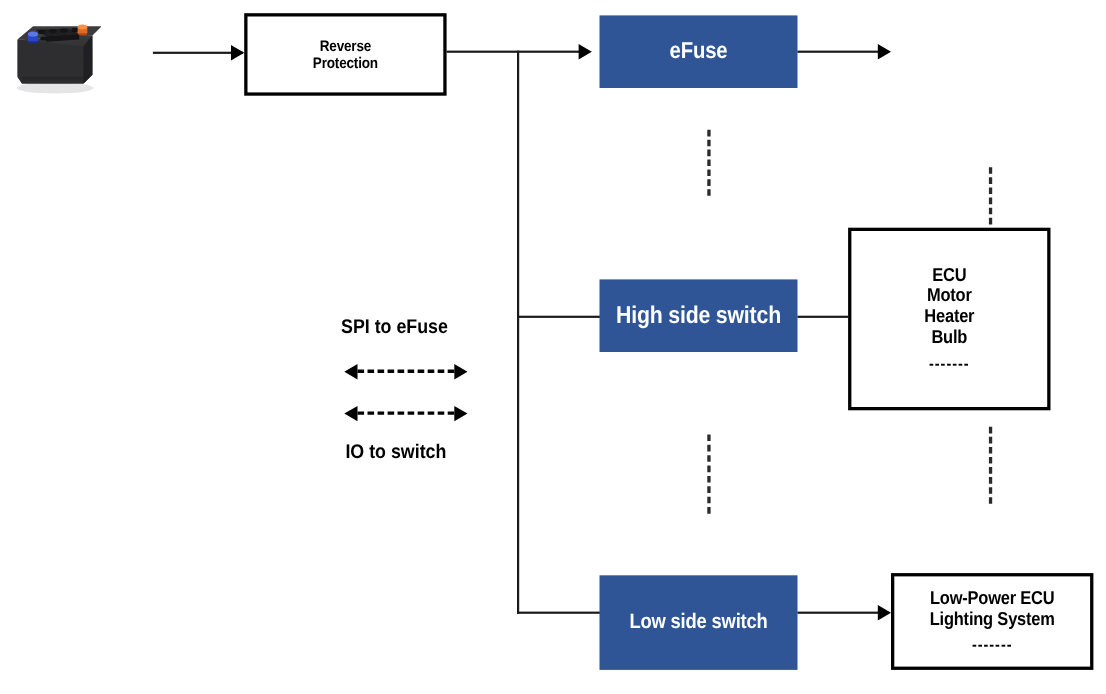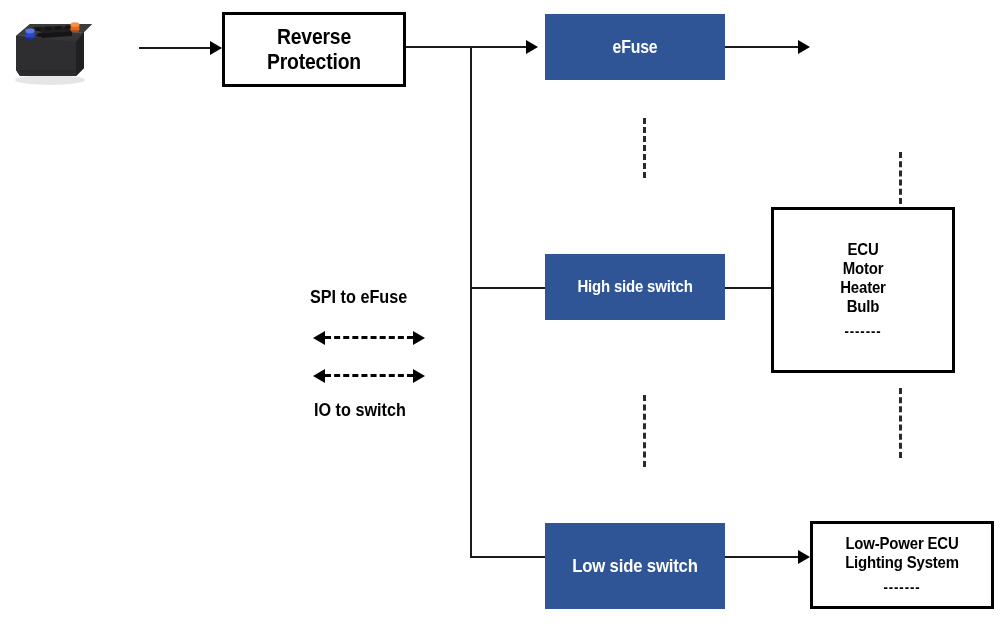--- a/index.html
+++ b/index.html
@@ -161,50 +161,50 @@
         <ellipse cx="69" cy="14.6" rx="4.4" ry="2.3" fill="#f59046"></ellipse>
       </g>
 
       <path d="M14,60 L70,60 L70,66 L14,66 Z" fill="url(#shadeGrad)"></path>
     </svg>
   </div>
 
   <div class="hline" style="left:139px; top:47px; width:82px;"></div>
   <div class="arrow-r" style="left:210px; top:41px;"></div>
 
-  <div class="box box-white" style="left:222px; top:12px; width:184px; height:75px; font-size:22px;">
+  <div class="box box-white" style="left:222px; top:12px; width:184px; height:75px; font-size:14px;">
     <span class="lines">
       <span>Reverse</span>
       <span>Protection</span>
     </span>
   </div>
 
   <div class="hline" style="left:406px; top:46px; width:126px;"></div>
   <div class="arrow-r" style="left:526px; top:40px;"></div>
 
   <div class="vline" style="left:470px; top:46px; height:512px;"></div>
 
   <div class="hline" style="left:470px; top:287px; width:78px;"></div>
 
   <div class="hline" style="left:470px; top:556px; width:78px;"></div>
 
-  <div class="box box-blue" style="left:545px; top:14px; width:180px; height:66px; font-size:18px;">
+  <div class="box box-blue" style="left:545px; top:14px; width:180px; height:66px; font-size:21px;">
     <span class="lines">
       <span>eFuse</span>
     </span>
   </div>
 
   <div class="hline" style="left:725px; top:46px; width:80px;"></div>
   <div class="arrow-r" style="left:798px; top:40px;"></div>
 
 
   <div class="vdash" style="left:643px; top:118px; height:60px;"></div>
   <div class="vdash" style="left:899px; top:152px; height:52px;"></div>
 
-  <div class="box box-blue" style="left:545px; top:254px; width:180px; height:66px; font-size:17px;align-items:center;">
+  <div class="box box-blue" style="left:545px; top:254px; width:180px; height:66px; font-size:22px;align-items:center;">
     <span class="lines">
       <span>High side switch</span>
     </span>
   </div>
 
   <div class="hline" style="left:725px; top:287px; width:80px;"></div>
   <div class="arrow-r" style="left:798px; top:281px;"></div>
 
   <div class="box box-white" style="left:771px; top:207px; width:184px; height:166px; font-size:17px;">
     <span class="lines">

